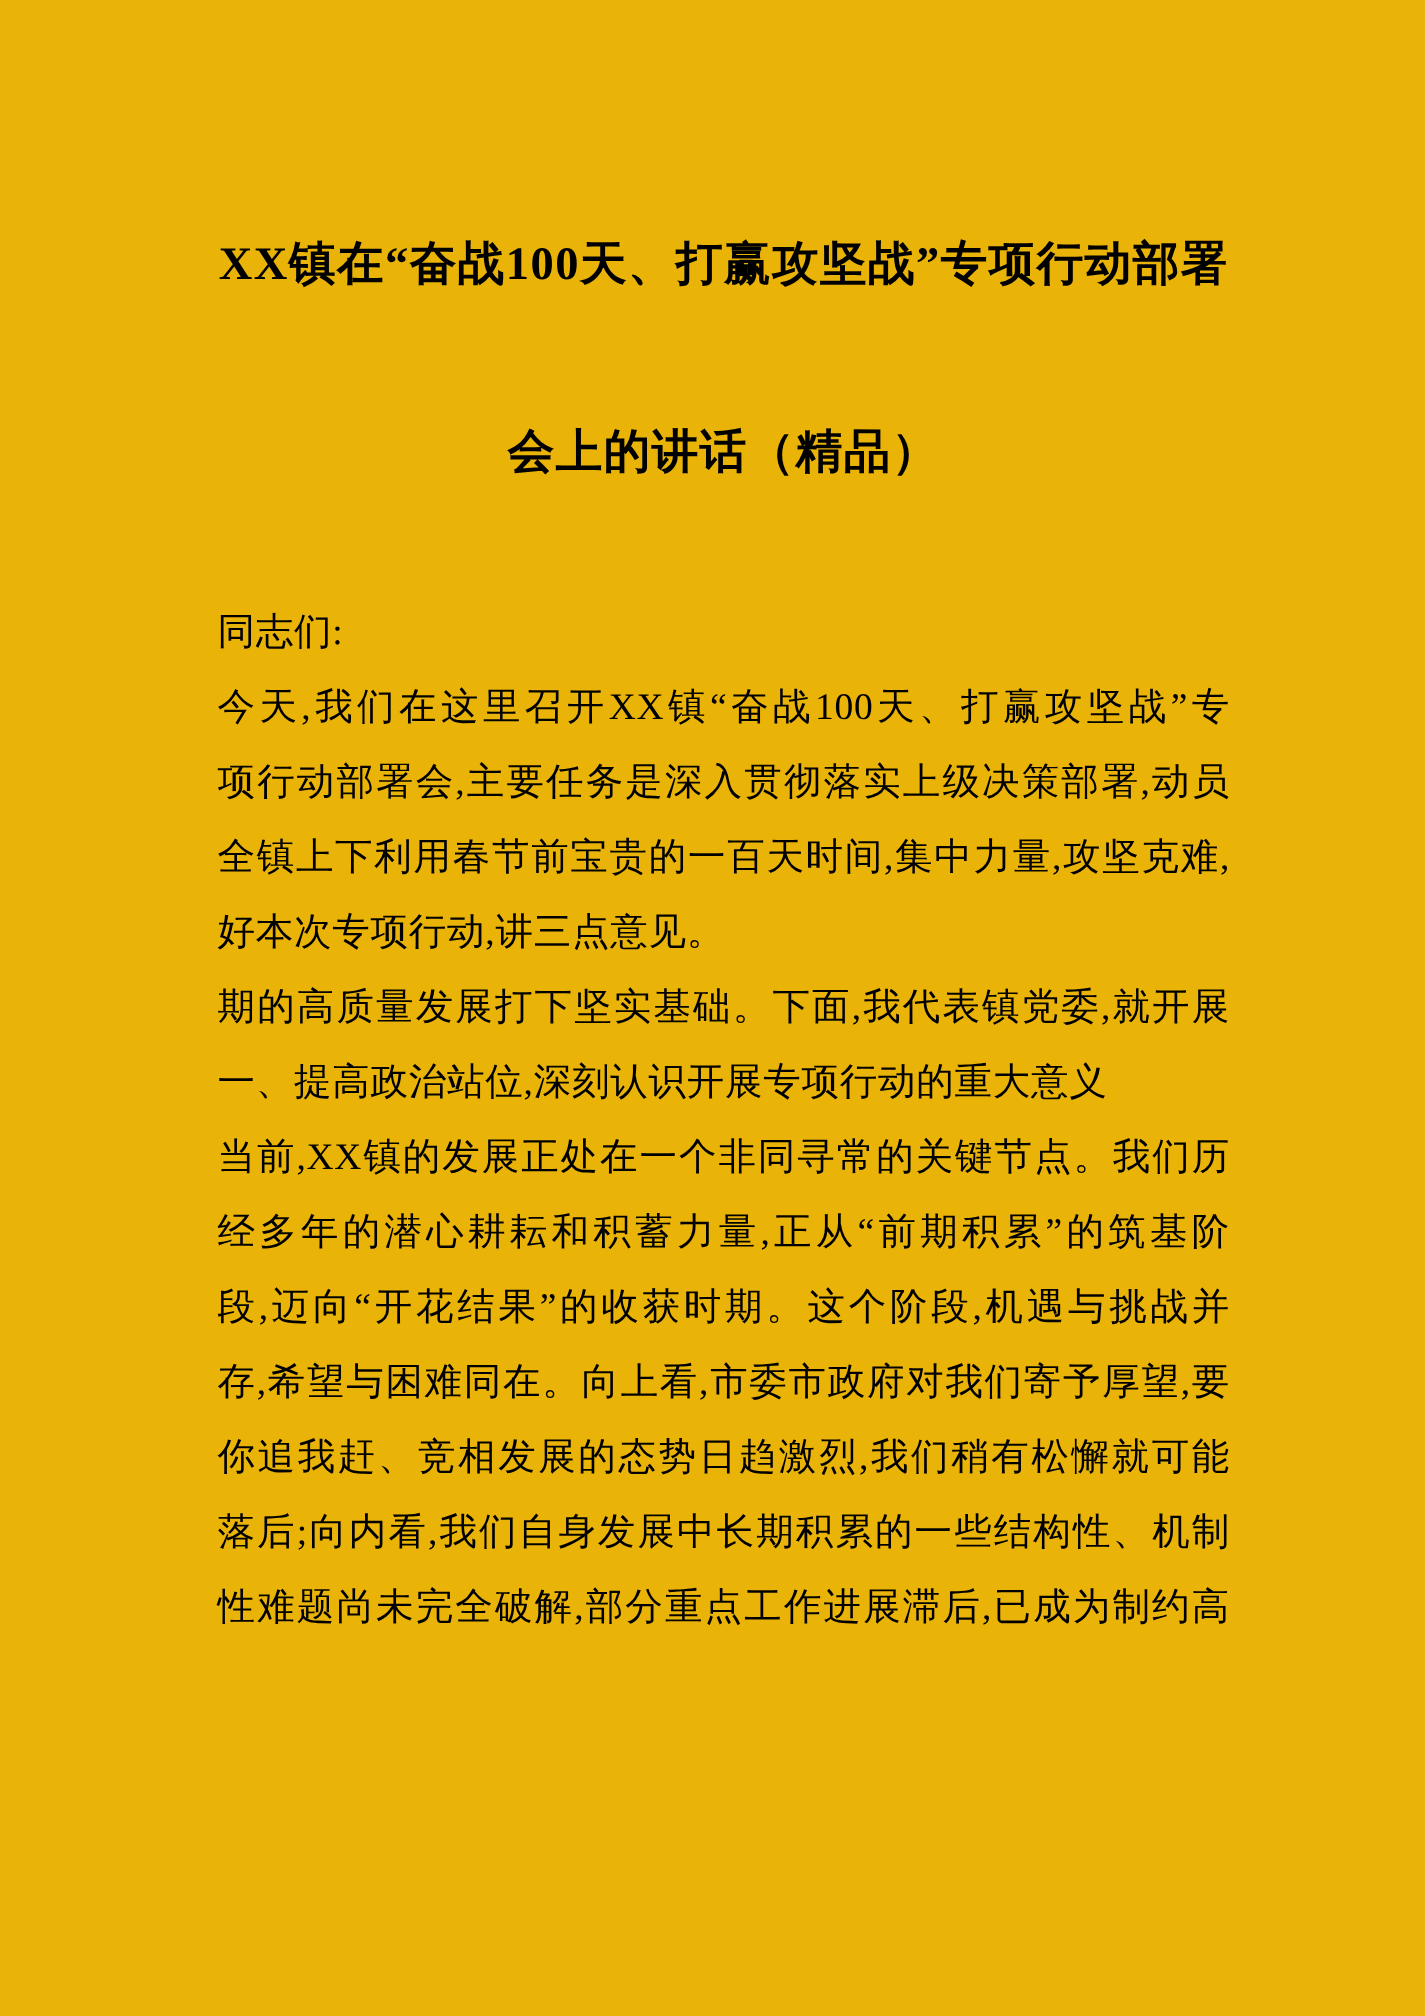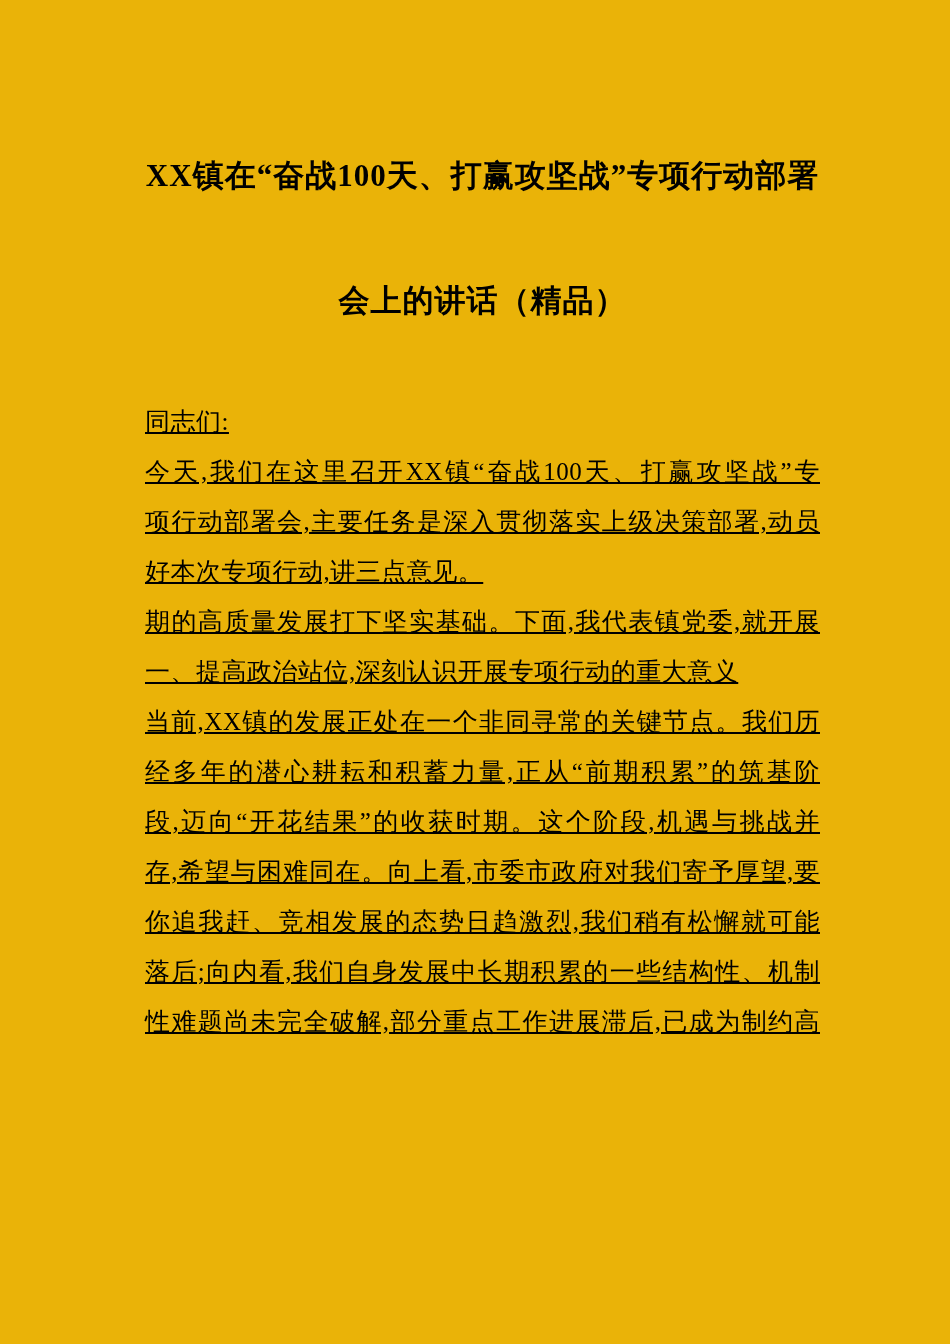--- a/index.html
+++ b/index.html
@@ -32,37 +32,37 @@
   .doc-body {
     margin-top: 76px;
   }
   .body-line {
     font-size: 25px;
     line-height: 50px;
     height: 50px;
     font-weight: 400;
     letter-spacing: 0.5px;
     font-family: "Liberation Serif", "DejaVu Serif", serif;
-    text-decoration: underline;
   }
   .body-line.fill {
     text-align: justify;
     text-align-last: justify;
   }
 </style>
 </head>
 <body>
 
 <div class="page">
   <div class="doc-title first">XX镇在“奋战100天、打赢攻坚战”专项行动部署</div>
   <div class="doc-title second">会上的讲话（精品）</div>
   <div class="doc-body">
       <div class="body-line">同志们:</div>
       <div class="body-line fill">今天,我们在这里召开XX镇“奋战100天、打赢攻坚战”专</div>
       <div class="body-line fill">项行动部署会,主要任务是深入贯彻落实上级决策部署,动员</div>
+      <div class="body-line fill">全镇上下利用春节前宝贵的一百天时间,集中力量,攻坚克难,</div>
       <div class="body-line">好本次专项行动,讲三点意见。</div>
       <div class="body-line fill">期的高质量发展打下坚实基础。下面,我代表镇党委,就开展</div>
       <div class="body-line">一、提高政治站位,深刻认识开展专项行动的重大意义</div>
       <div class="body-line fill">当前,XX镇的发展正处在一个非同寻常的关键节点。我们历</div>
       <div class="body-line fill">经多年的潜心耕耘和积蓄力量,正从“前期积累”的筑基阶</div>
       <div class="body-line fill">段,迈向“开花结果”的收获时期。这个阶段,机遇与挑战并</div>
       <div class="body-line fill">存,希望与困难同在。向上看,市委市政府对我们寄予厚望,要</div>
       <div class="body-line fill">你追我赶、竞相发展的态势日趋激烈,我们稍有松懈就可能</div>
       <div class="body-line fill">落后;向内看,我们自身发展中长期积累的一些结构性、机制</div>
       <div class="body-line fill">性难题尚未完全破解,部分重点工作进展滞后,已成为制约高</div>

